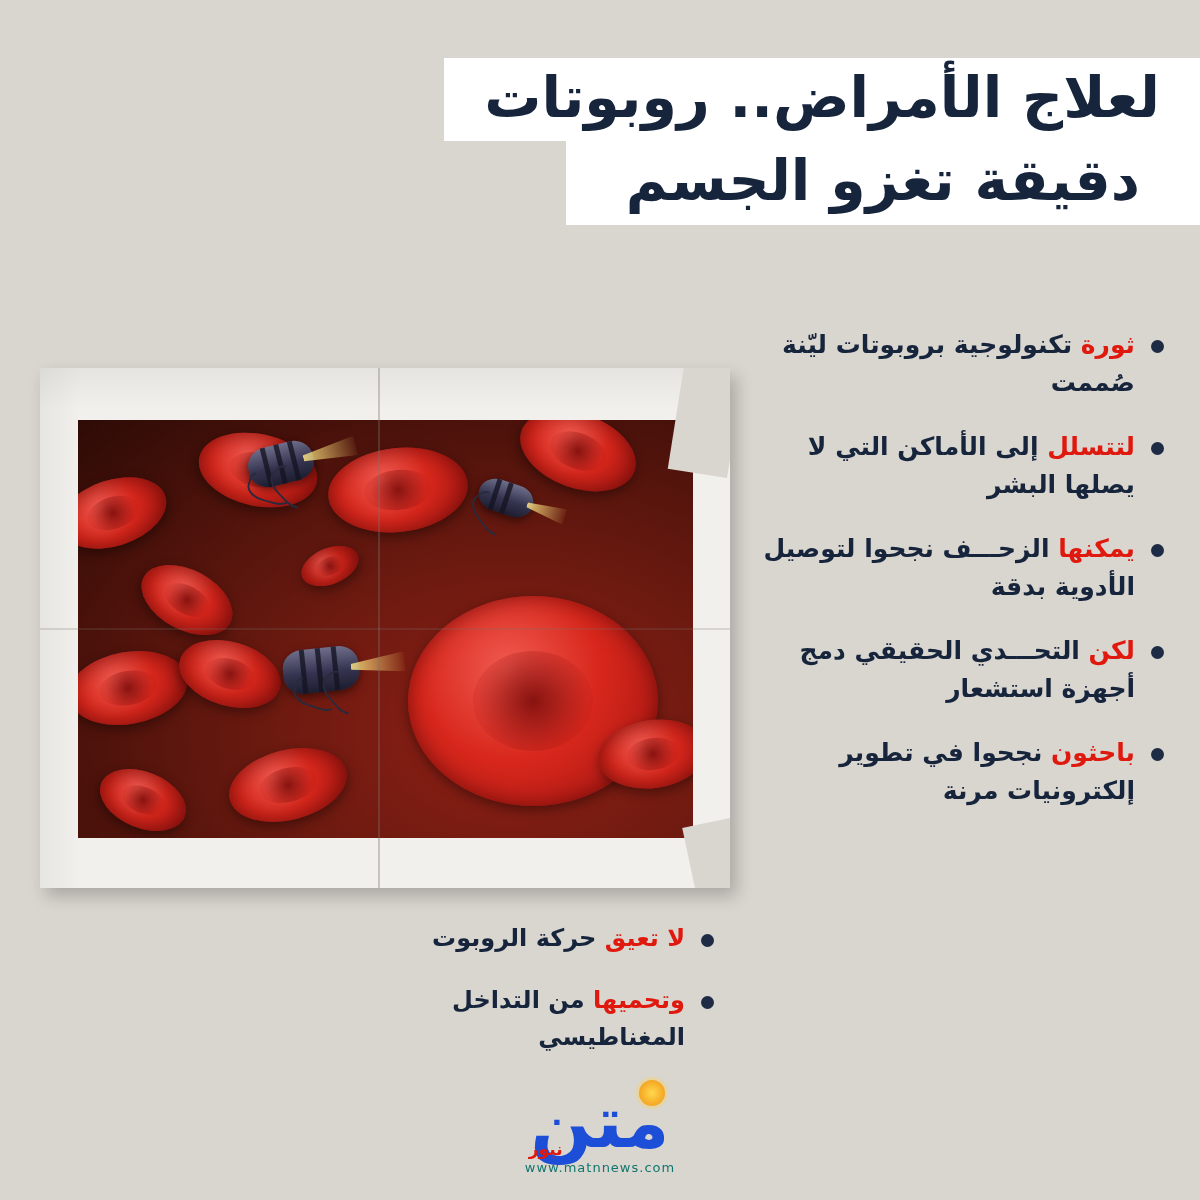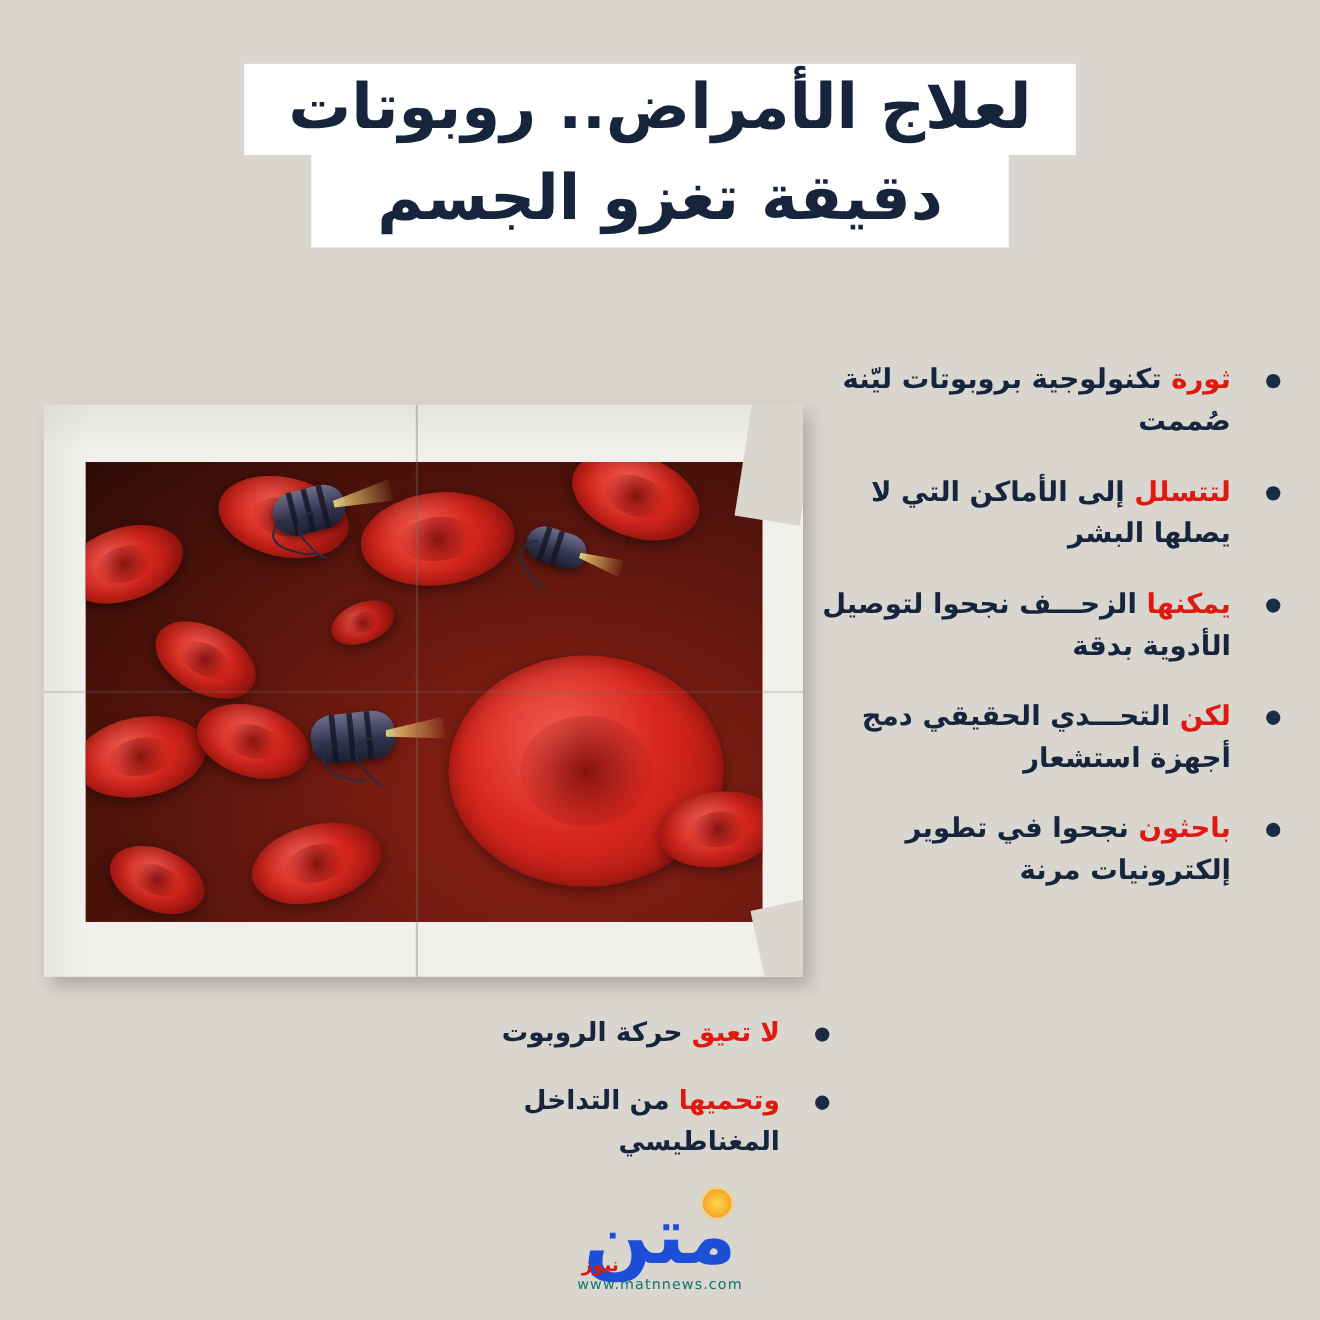--- a/index.html
+++ b/index.html
@@ -14,21 +14,20 @@
     overflow: hidden;
     position: relative;
   }
 
   
   .title-wrap {
     position: absolute;
     top: 58px;
     right: 0;
     left: 0;
-    text-align: center;
     direction: rtl;
   }
   .title-line {
     display: inline-block;
     background: #ffffff;
     color: #16243c;
     font-size: 57px;
     font-weight: bold;
     line-height: 1.18;
     padding: 6px 26px 10px 26px;
@@ -171,30 +170,30 @@
   .bullets-right {
     position: absolute;
     right: 36px;
     top: 326px;
     width: 430px;
     direction: rtl;
     text-align: right;
   }
   .bullets-bottom {
     position: absolute;
-    right: 446px;
+    right: 486px;
     top: 920px;
     width: 300px;
     direction: rtl;
     text-align: right;
   }
   .bullet {
     display: flex;
     align-items: flex-start;
-    gap: 32px;
+    gap: 16px;
     margin-bottom: 26px;
   }
   .bullet .dot {
     flex: 0 0 auto;
     width: 13px;
     height: 13px;
     margin-top: 14px;
     border-radius: 50%;
     background: #1d2b45;
   }

